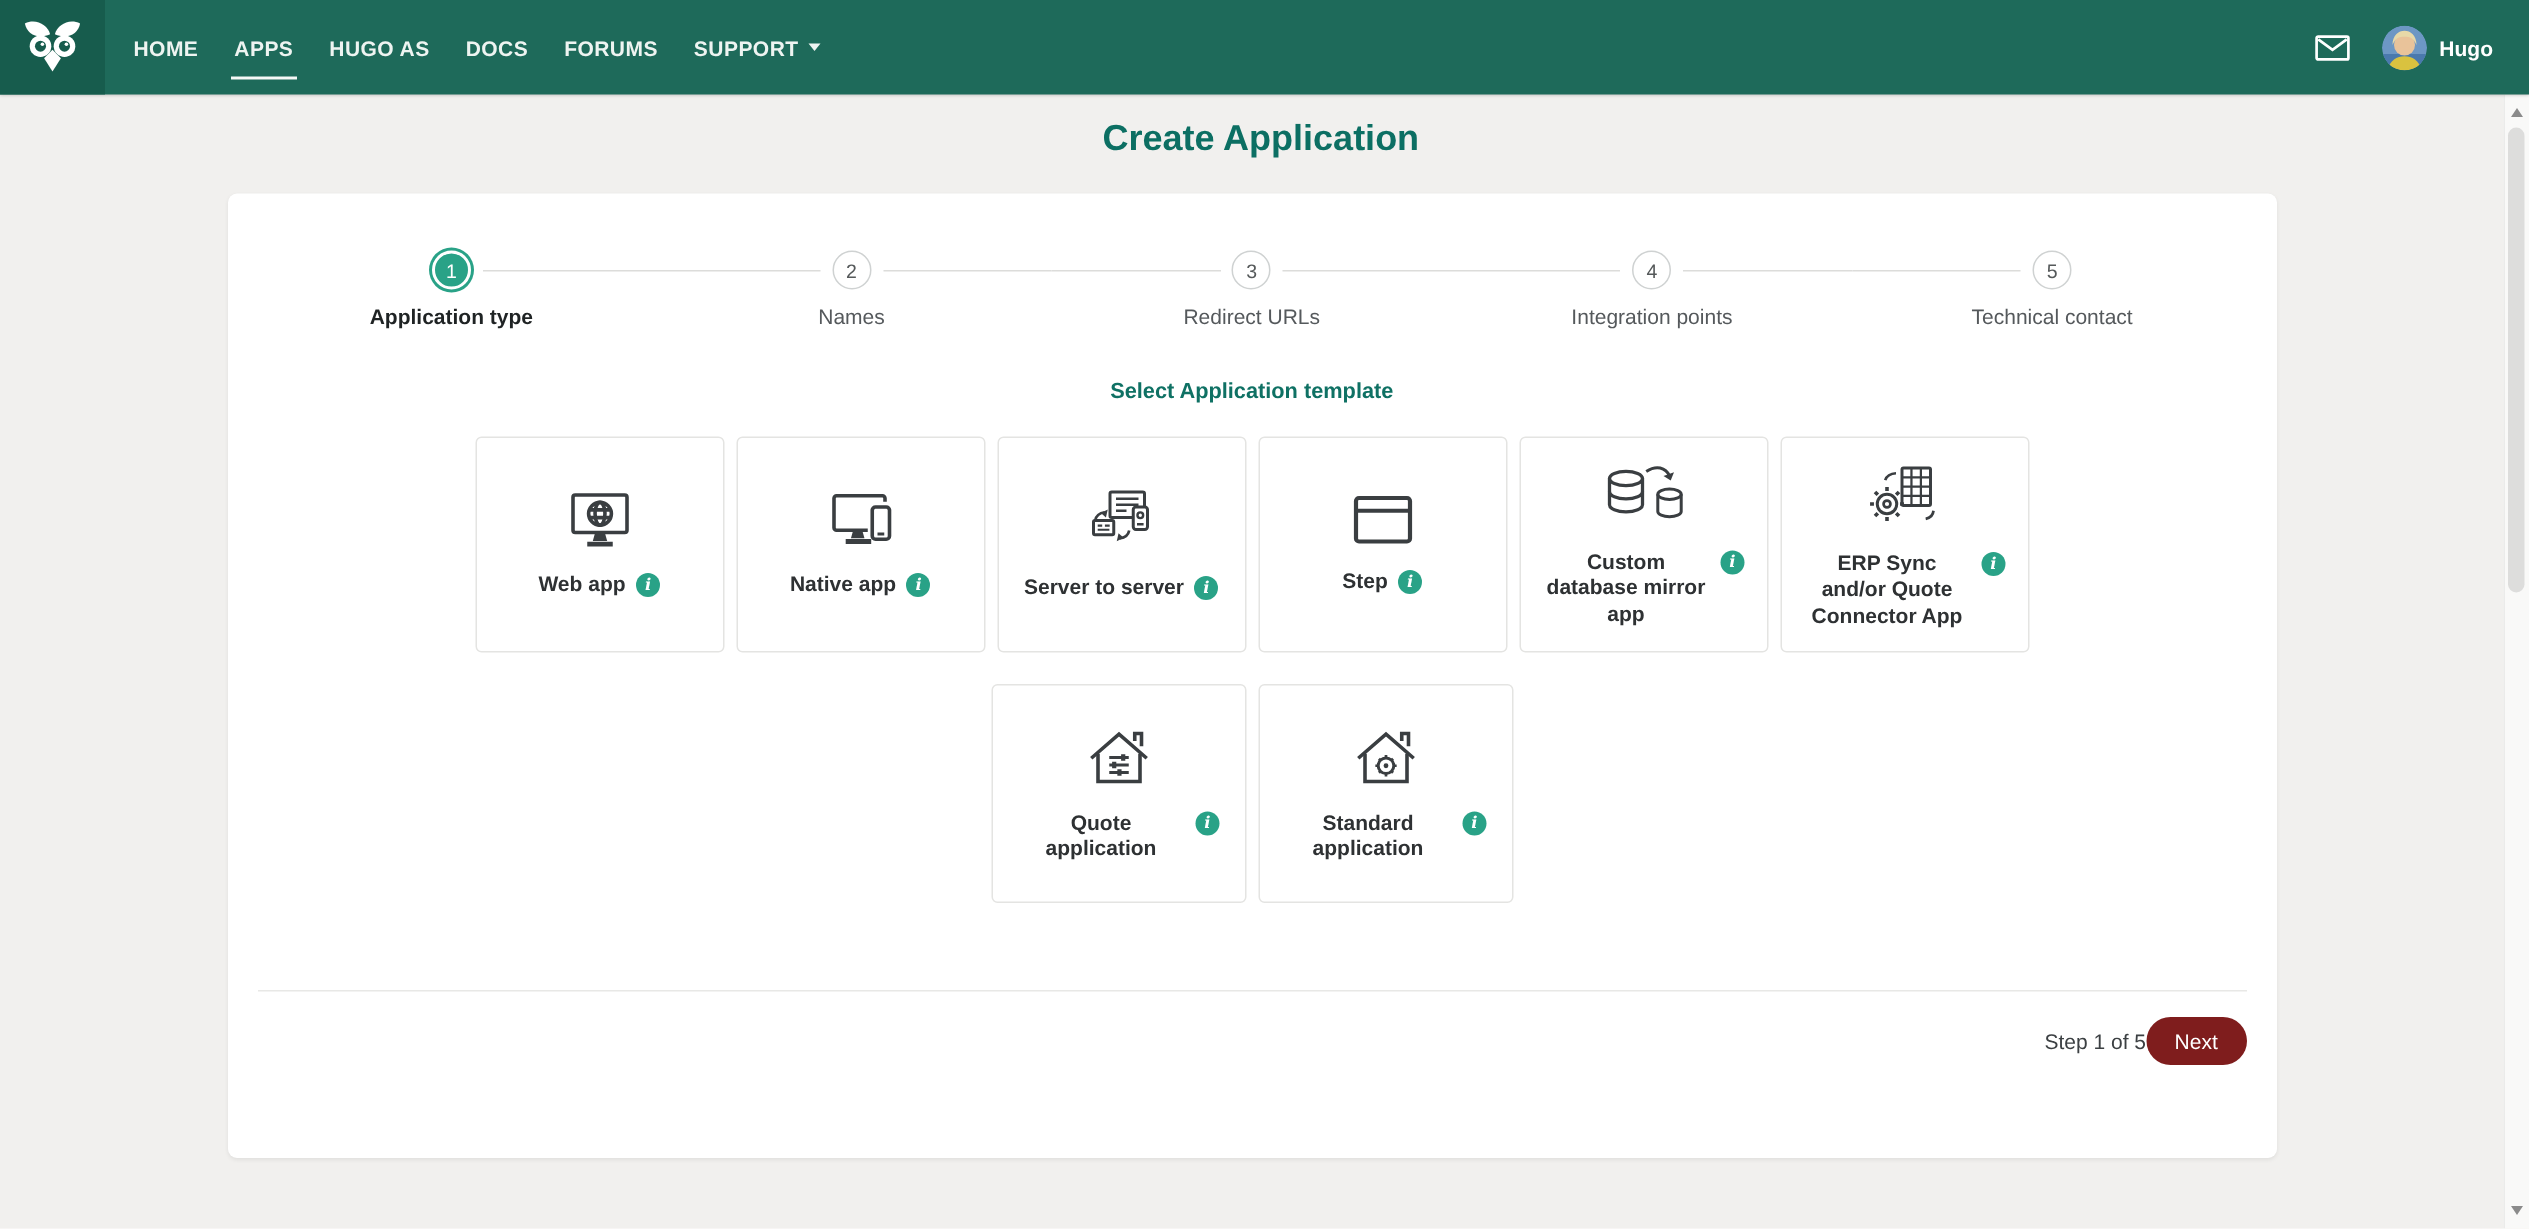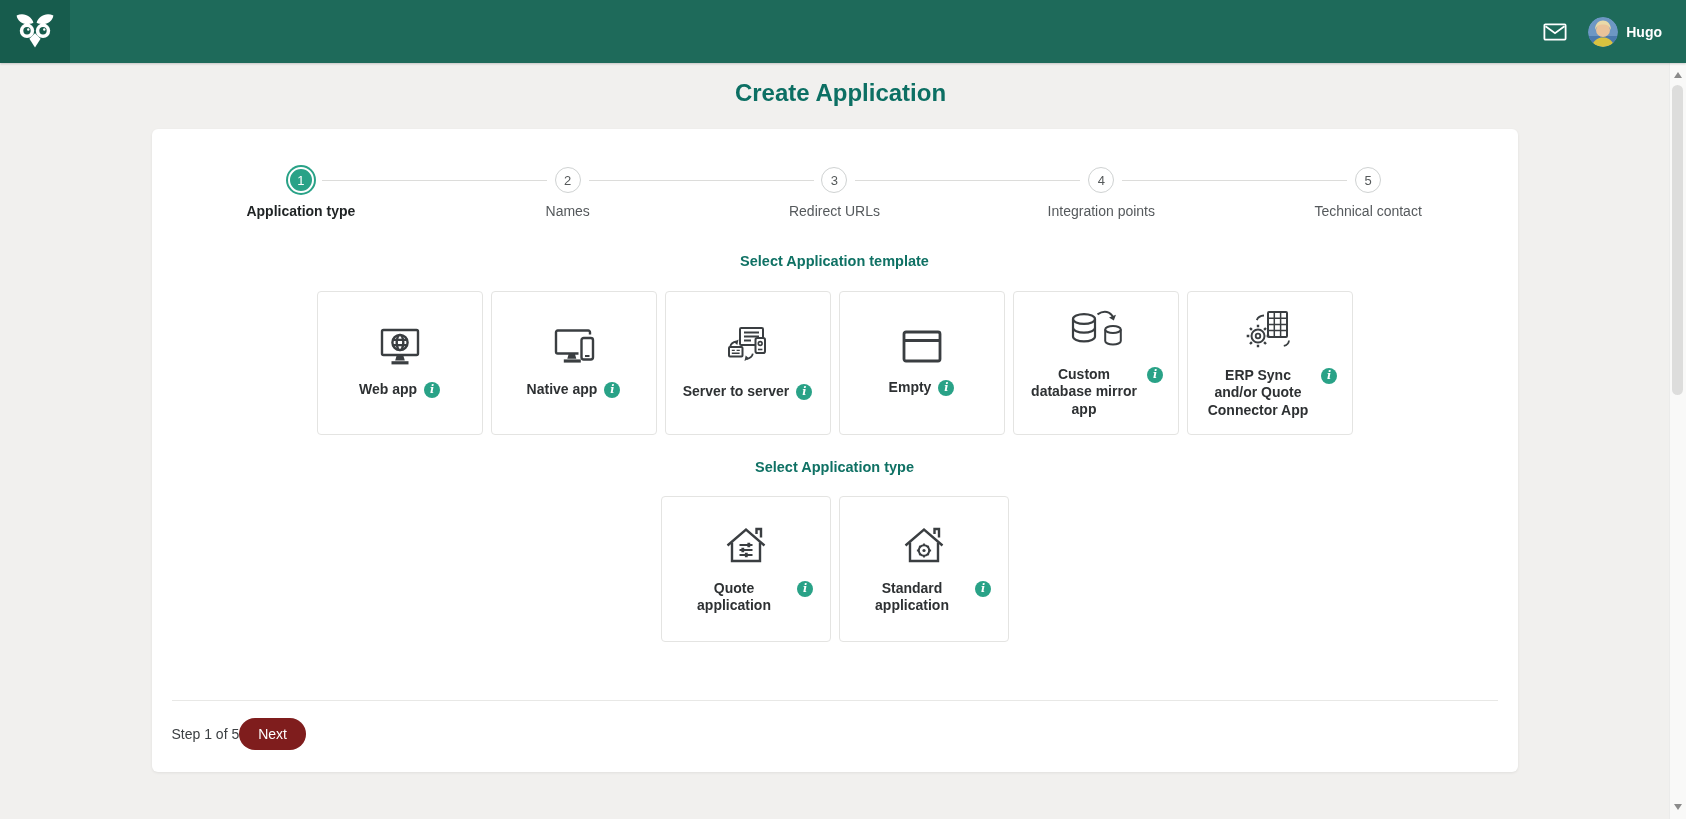--- a/index.html
+++ b/index.html
@@ -53,21 +53,21 @@
   .row-templates .card { width:166px; height:144px; }
   .row-types .card { width:170px; height:146px; }
   .card-icon { display:flex; align-items:center; justify-content:center; }
   .card-label-row { display:flex; justify-content:center; gap:7px; padding:0 8px; }
   .card-label { font-size:14px; font-weight:700; color:#2e3133; text-align:center; max-width:112px; line-height:1.25; }
   .info-badge { width:16px; height:16px; border-radius:50%; background:#29a287; color:#ffffff; flex:none;
                 font:italic 700 11px/16px "DejaVu Serif", serif; text-align:center; align-self:flex-start; margin-top:1px; cursor:pointer; }
 
   
   .divider { height:1px; background:#e8e8e6; margin:58px 20px 0; }
-  .panel-footer { margin:0 20px; height:66px; display:flex; justify-content:flex-start; align-items:center; }
+  .panel-footer { margin:0 20px; height:66px; display:flex; justify-content:flex-end; align-items:center; }
   .progress-text { font-size:14px; color:#3c4043; }
   .next-btn { background:#7f1d1d; color:#ffffff; border:none; border-radius:17px; padding:8px 19px;
               font-size:14px; font-family:"Liberation Sans", sans-serif; cursor:pointer; }
 
   
   .scrollbar { position:absolute; top:63px; right:0; bottom:0; width:17px; background:#f9f9f8; border-left:1px solid #ebebea; z-index:4; }
   .sb-arrow { position:absolute; left:0; right:0; height:16px; display:flex; align-items:center; justify-content:center; cursor:pointer; }
   .sb-arrow.up { top:4px; }
   .sb-arrow.down { bottom:4px; }
   .tri-up { width:0; height:0; border-left:4px solid transparent; border-right:4px solid transparent; border-bottom:6px solid #8b8b8b; }
@@ -86,20 +86,31 @@
         <circle cx="20" cy="22" r="9"></circle>
         <circle cx="40" cy="22" r="9"></circle>
         <path d="M30 25 L37 32 L30 43 L23 32 Z"></path>
       </g>
       <circle cx="20" cy="22" r="4.6" fill="#175c4d"></circle>
       <circle cx="40" cy="22" r="4.6" fill="#175c4d"></circle>
       <circle cx="21.6" cy="20.4" r="1.5" fill="#ffffff"></circle>
       <circle cx="41.6" cy="20.4" r="1.5" fill="#ffffff"></circle>
     </svg>
   </div>
+  <nav class="nav-items">
+    <a class="nav-item">HOME</a>
+    <a class="nav-item active">APPS</a>
+    <a class="nav-item">HUGO AS</a>
+    <a class="nav-item">DOCS</a>
+    <a class="nav-item">FORUMS</a>
+    <a class="nav-item">
+      <span>SUPPORT</span>
+      <span class="caret"></span>
+    </a>
+  </nav>
   <div class="nav-right">
     <span class="mail-btn">
       <svg width="24" height="18" viewBox="0 0 24 18" fill="none" stroke="#ffffff" stroke-width="1.8">
         <rect x="1.4" y="1.4" width="21.2" height="15.2" rx="1"></rect>
         <path d="M2.5 3.2l9.5 7 9.5-7"></path>
       </svg>
     </span>
     <span class="avatar">
       <svg width="30" height="30" viewBox="0 0 30 30">
         <defs>
@@ -208,21 +219,21 @@
       </div>
 
       <div class="card">
         <div class="card-icon">
           <svg width="44" height="36" viewBox="0 0 44 36" fill="none" stroke="#3a3e41" stroke-width="2.8">
             <rect x="4" y="3" width="36" height="29" rx="2"></rect>
             <path d="M4 11.5h36"></path>
           </svg>
         </div>
         <div class="card-label-row">
-          <span class="card-label">Empty</span>
+          <span class="card-label">Step</span>
           <span class="info-badge">i</span>
         </div>
       </div>
 
       <div class="card">
         <div class="card-icon">
           <svg width="58" height="44" viewBox="0 0 58 44" fill="none" stroke="#3a3e41" stroke-width="2.2">
             <ellipse cx="17" cy="11" rx="11" ry="4.8"></ellipse>
             <path d="M6 11v17.5c0 2.65 4.92 4.8 11 4.8s11-2.15 11-4.8V11"></path>
             <path d="M6 19.8c0 2.65 4.92 4.8 11 4.8s11-2.15 11-4.8"></path>
@@ -253,21 +264,20 @@
           </svg>
         </div>
         <div class="card-label-row">
           <span class="card-label">ERP Sync and/or Quote Connector App</span>
           <span class="info-badge">i</span>
         </div>
       </div>
 
     </div>
 
-    <h2 class="section-heading heading-types">Select Application type</h2>
 
     <div class="cards row-types">
 
       <div class="card">
         <div class="card-icon">
           <svg width="46" height="42" viewBox="0 0 46 42" fill="none" stroke="#3a3e41" stroke-width="2.4">
             <path d="M33.5 10V5h4.5v8.5"></path>
             <path d="M4.5 21.5L23 5.5l18.5 16"></path>
             <path d="M9 18.5V37h28V18.5"></path>
             <g stroke-width="2">

